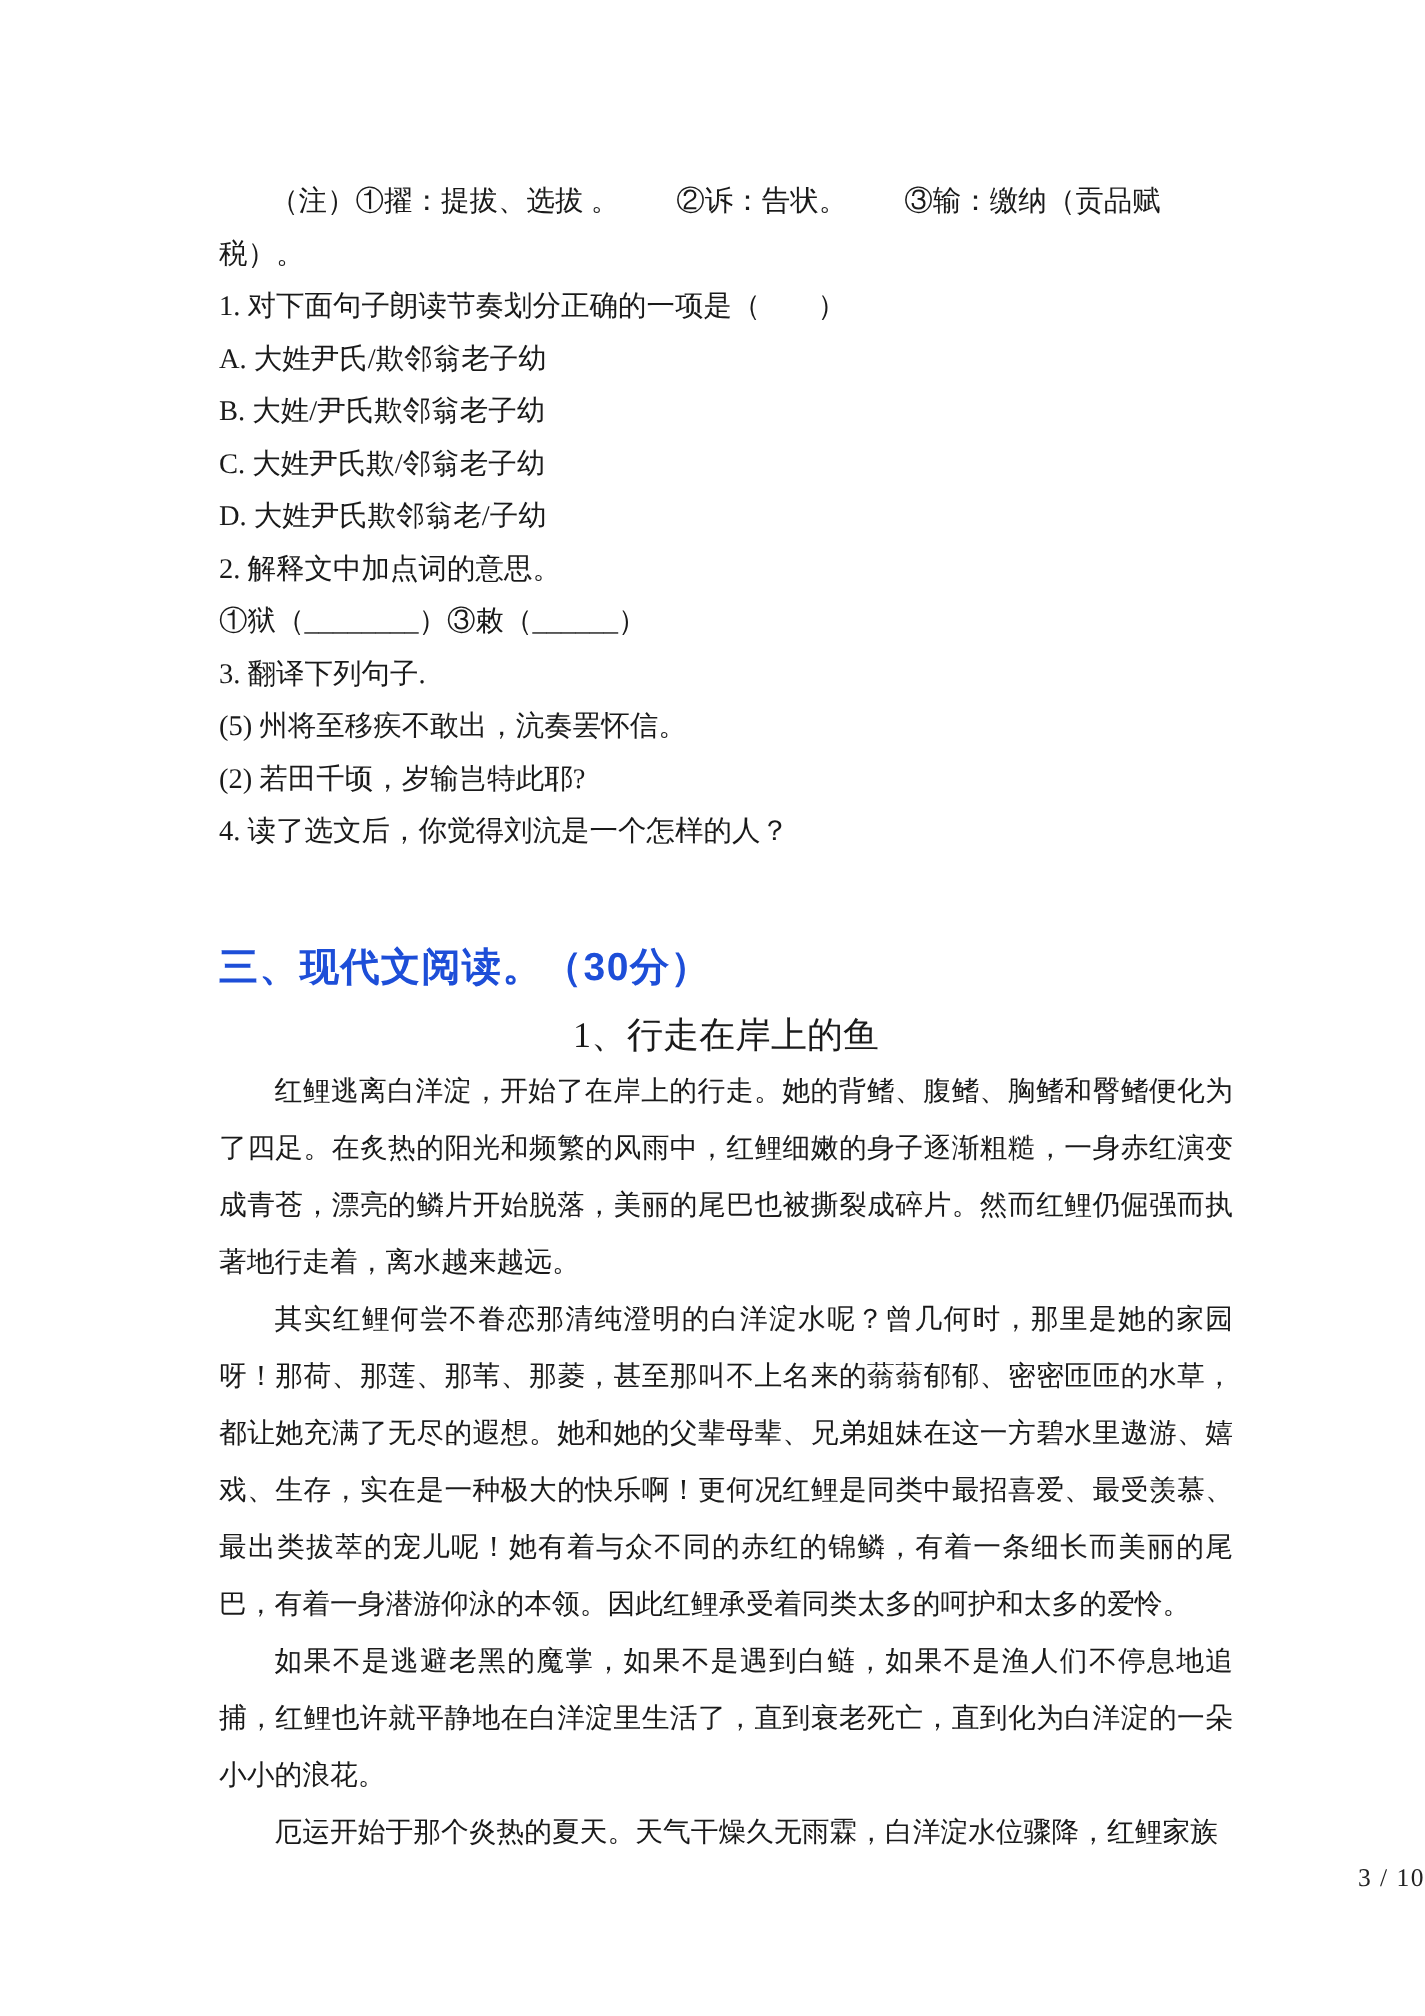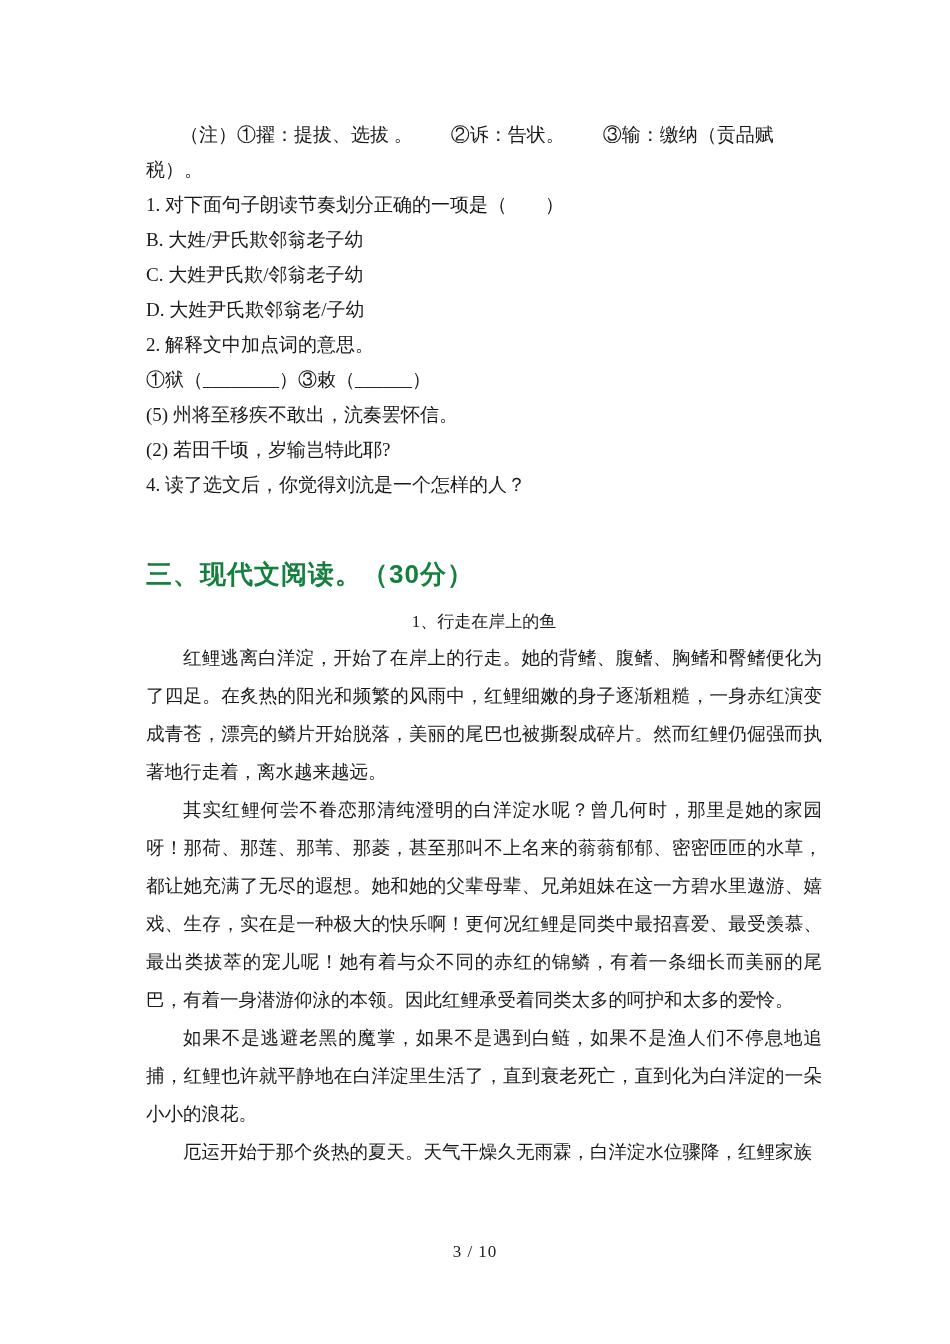--- a/index.html
+++ b/index.html
@@ -41,26 +41,26 @@
   .blanks-row span {
     white-space: pre;
   }
   .section-heading {
     margin: 52px 0 0 0;
     font-size: 26px;
     font-weight: bold;
     line-height: 40px;
     letter-spacing: 1px;
     font-family: "Liberation Sans", "DejaVu Sans", sans-serif;
-    color: #15803d;
+    color: #1d4ed8;
   }
   .center-line {
     margin: 10px 0 0 0;
     text-align: center;
-    font-size: 17px;
+    font-size: 24px;
     line-height: 35px;
   }
   .author-line {
     margin: 0;
     text-align: center;
     font-size: 19px;
     line-height: 35px;
   }
   .body-para {
     margin: 0;
@@ -70,47 +70,49 @@
     text-indent: 2em;
   }
   .body-block {
     margin-top: 0;
   }
   .page-footer {
     position: absolute;
     left: 0;
     right: 0;
     top: 1242px;
-    text-align: center;
+    text-align: right;
     font-size: 17px;
     color: #222222;
     letter-spacing: 1px;
   }
 </style>
 </head>
 <body>
 
 <div class="page">
   <div class="content">
 
     <p class="qline note-line">（注）①擢：提拔、选拔 。　　②诉：告状。　　③输：缴纳（贡品赋税）。</p>
 
     <p class="qline">1. 对下面句子朗读节奏划分正确的一项是（　　）</p>
 
+    <p class="qline">A. 大姓尹氏/欺邻翁老子幼</p>
     <p class="qline">B. 大姓/尹氏欺邻翁老子幼</p>
     <p class="qline">C. 大姓尹氏欺/邻翁老子幼</p>
     <p class="qline">D. 大姓尹氏欺邻翁老/子幼</p>
 
     <p class="qline">2. 解释文中加点词的意思。</p>
 
     <div class="blanks-row">
       <span>①狱（________）</span>
       <span>③敕（______）</span>
     </div>
 
+    <p class="qline">3. 翻译下列句子.</p>
     <p class="qline">(5) 州将至移疾不敢出，沆奏罢怀信。</p>
     <p class="qline">(2) 若田千顷，岁输岂特此耶?</p>
 
     <p class="qline">4. 读了选文后，你觉得刘沆是一个怎样的人？</p>
 
     <h2 class="section-heading">三、现代文阅读。（30分）</h2>
 
     <p class="center-line">1、行走在岸上的鱼</p>
 
     <div class="body-block">

